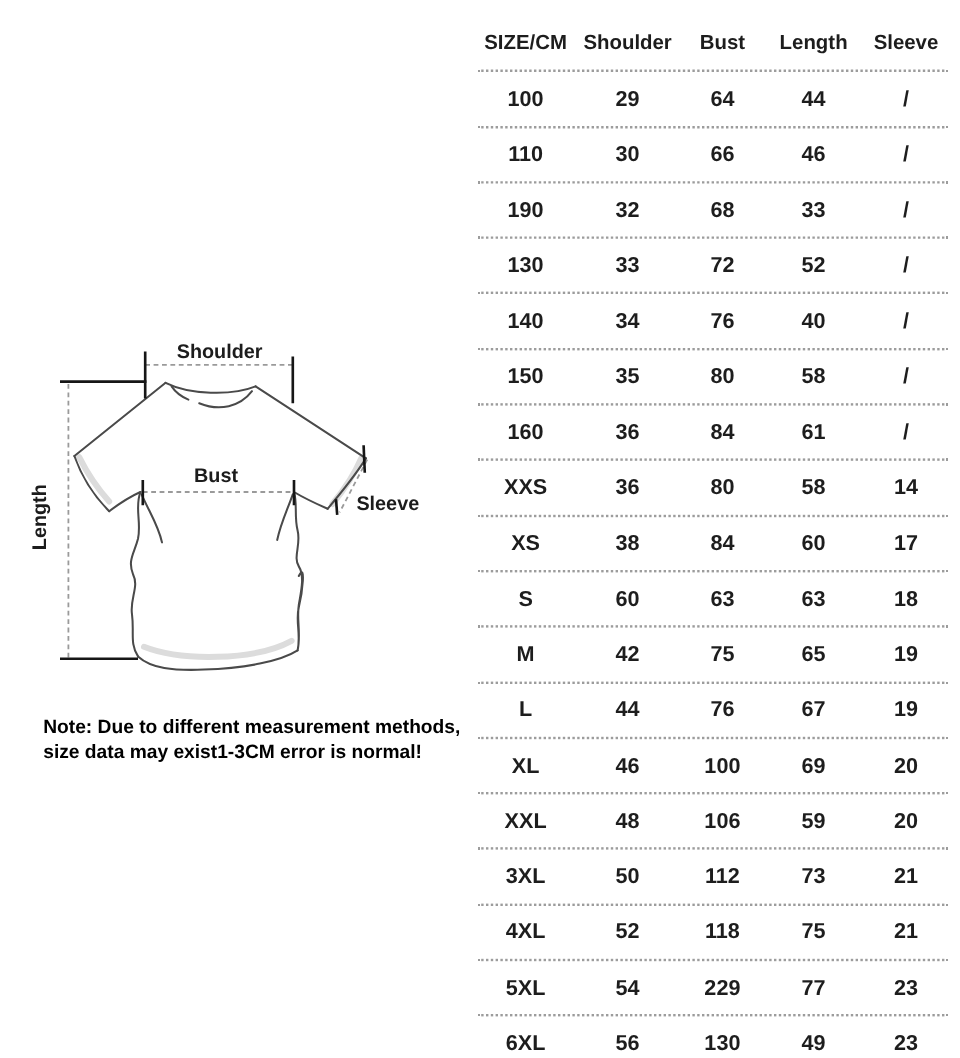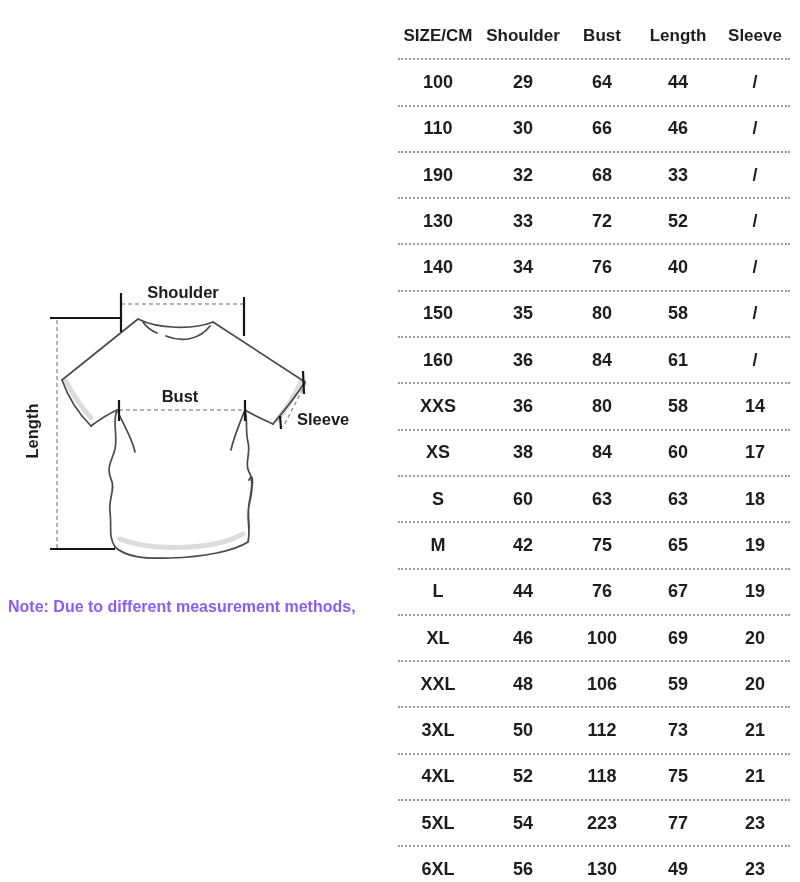--- a/index.html
+++ b/index.html
@@ -19,22 +19,22 @@
   
   .diagram{position:absolute;left:8px;top:268px;width:372px;height:330px;}
   .diagram svg{display:block;}
   .diagram text{font-family:"Liberation Sans",sans-serif;font-size:16.5px;font-weight:600;fill:#1c1c1c;}
   .shirt{fill:none;stroke:#4a4a4a;stroke-width:1.7;stroke-linecap:round;stroke-linejoin:round;}
   .hemband{fill:none;stroke:#dcdcdc;stroke-width:5;stroke-linecap:round;}
   .dash{fill:none;stroke:#9a9a9a;stroke-width:1.5;stroke-dasharray:4 3;}
   .tick{fill:none;stroke:#161616;stroke-width:2.2;stroke-linecap:butt;}
   
   .note{
-    position:absolute;left:8px;top:596px;font-size:16px;font-weight:600;
-    line-height:21px;color:#8b5cf6;white-space:nowrap;
+    position:absolute;left:36px;top:596px;font-size:16px;font-weight:600;
+    line-height:21px;color:#000000;white-space:nowrap;
   }
 </style>
 </head>
 <body>
 
 <div class="page">
 
   <div class="diagram">
     <svg width="372" height="330" viewBox="0 0 372 330">
 
@@ -81,20 +81,21 @@
 
       <text x="175" y="30" text-anchor="middle">Shoulder</text>
       <text x="172" y="134" text-anchor="middle">Bust</text>
       <text x="30" y="163" text-anchor="middle" transform="rotate(-90 30 163)">Length</text>
       <text x="289" y="157" text-anchor="start">Sleeve</text>
     </svg>
   </div>
 
   <div class="note">
     <div>Note: Due to different measurement methods,</div>
+    <div>size data may exist1-3CM error is normal!</div>
   </div>
 
   <div class="size-table">
     <div class="trow header">
       <div class="tcell">SIZE/CM</div>
       <div class="tcell">Shoulder</div>
       <div class="tcell">Bust</div>
       <div class="tcell">Length</div>
       <div class="tcell">Sleeve</div>
     </div>
@@ -207,21 +208,21 @@
         <div class="trow">
           <div class="tcell">4XL</div>
           <div class="tcell">52</div>
           <div class="tcell">118</div>
           <div class="tcell">75</div>
           <div class="tcell">21</div>
         </div>
         <div class="trow">
           <div class="tcell">5XL</div>
           <div class="tcell">54</div>
-          <div class="tcell">223</div>
+          <div class="tcell">229</div>
           <div class="tcell">77</div>
           <div class="tcell">23</div>
         </div>
         <div class="trow">
           <div class="tcell">6XL</div>
           <div class="tcell">56</div>
           <div class="tcell">130</div>
           <div class="tcell">49</div>
           <div class="tcell">23</div>
         </div>

